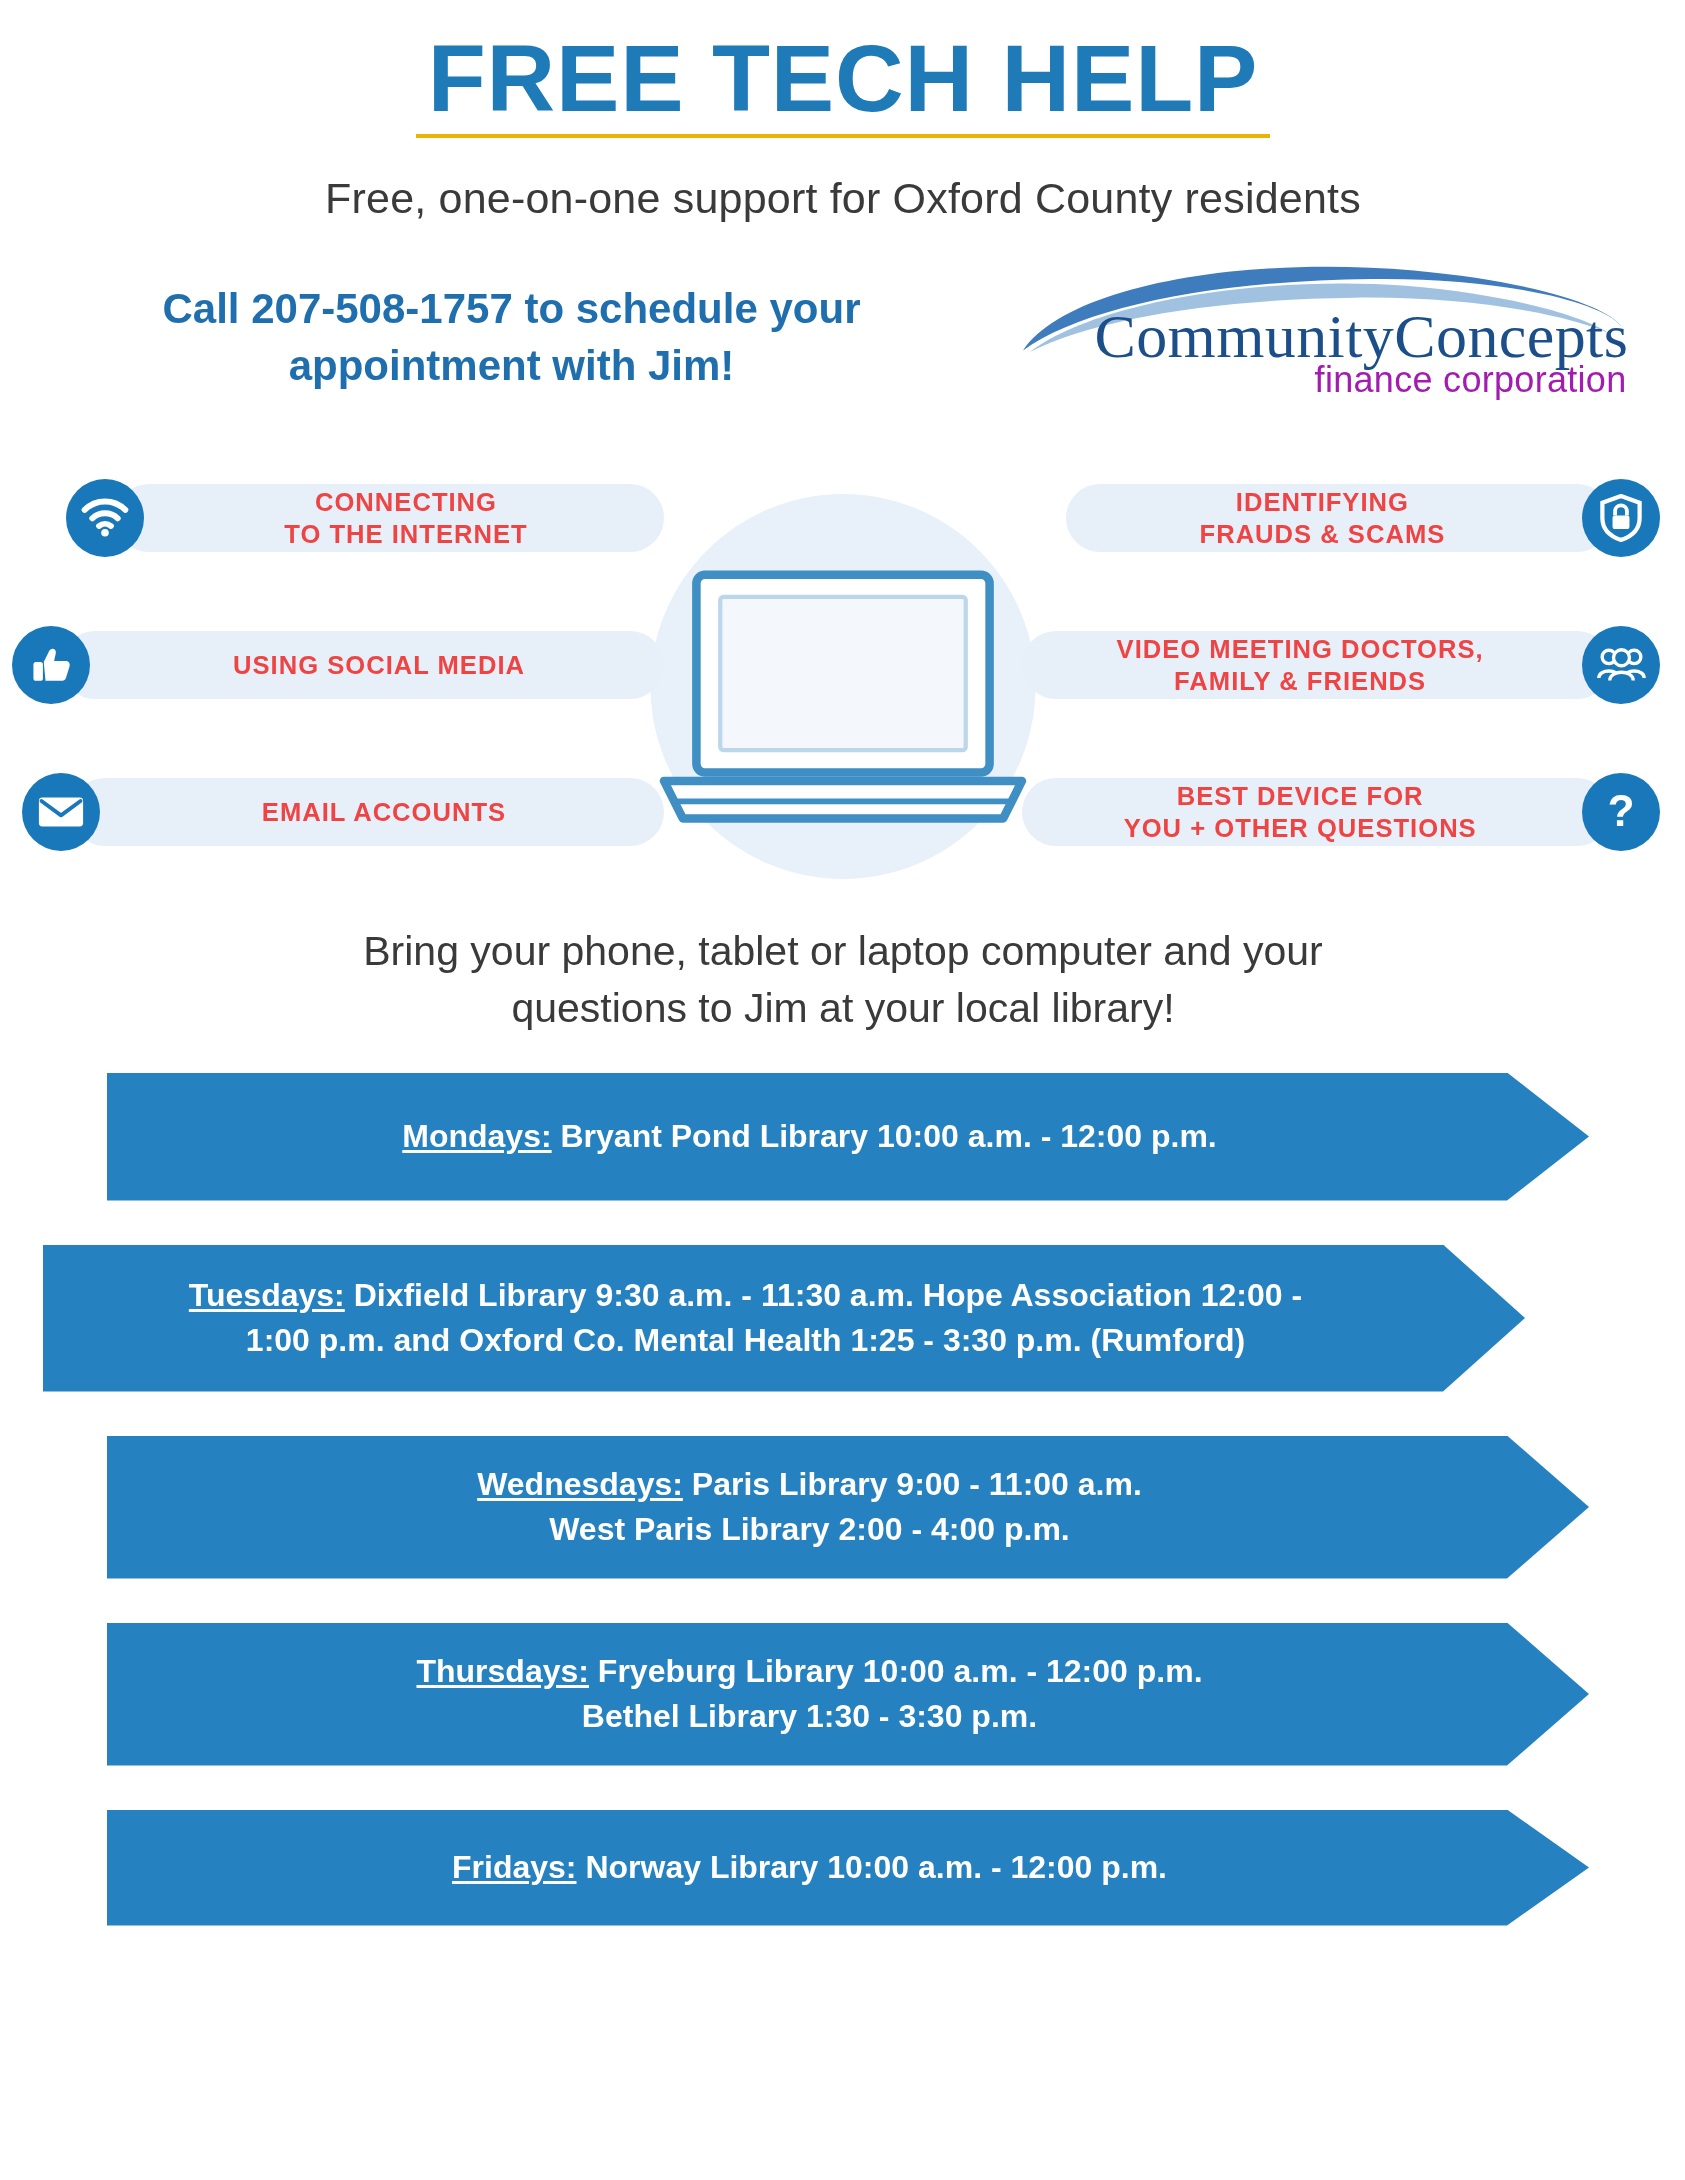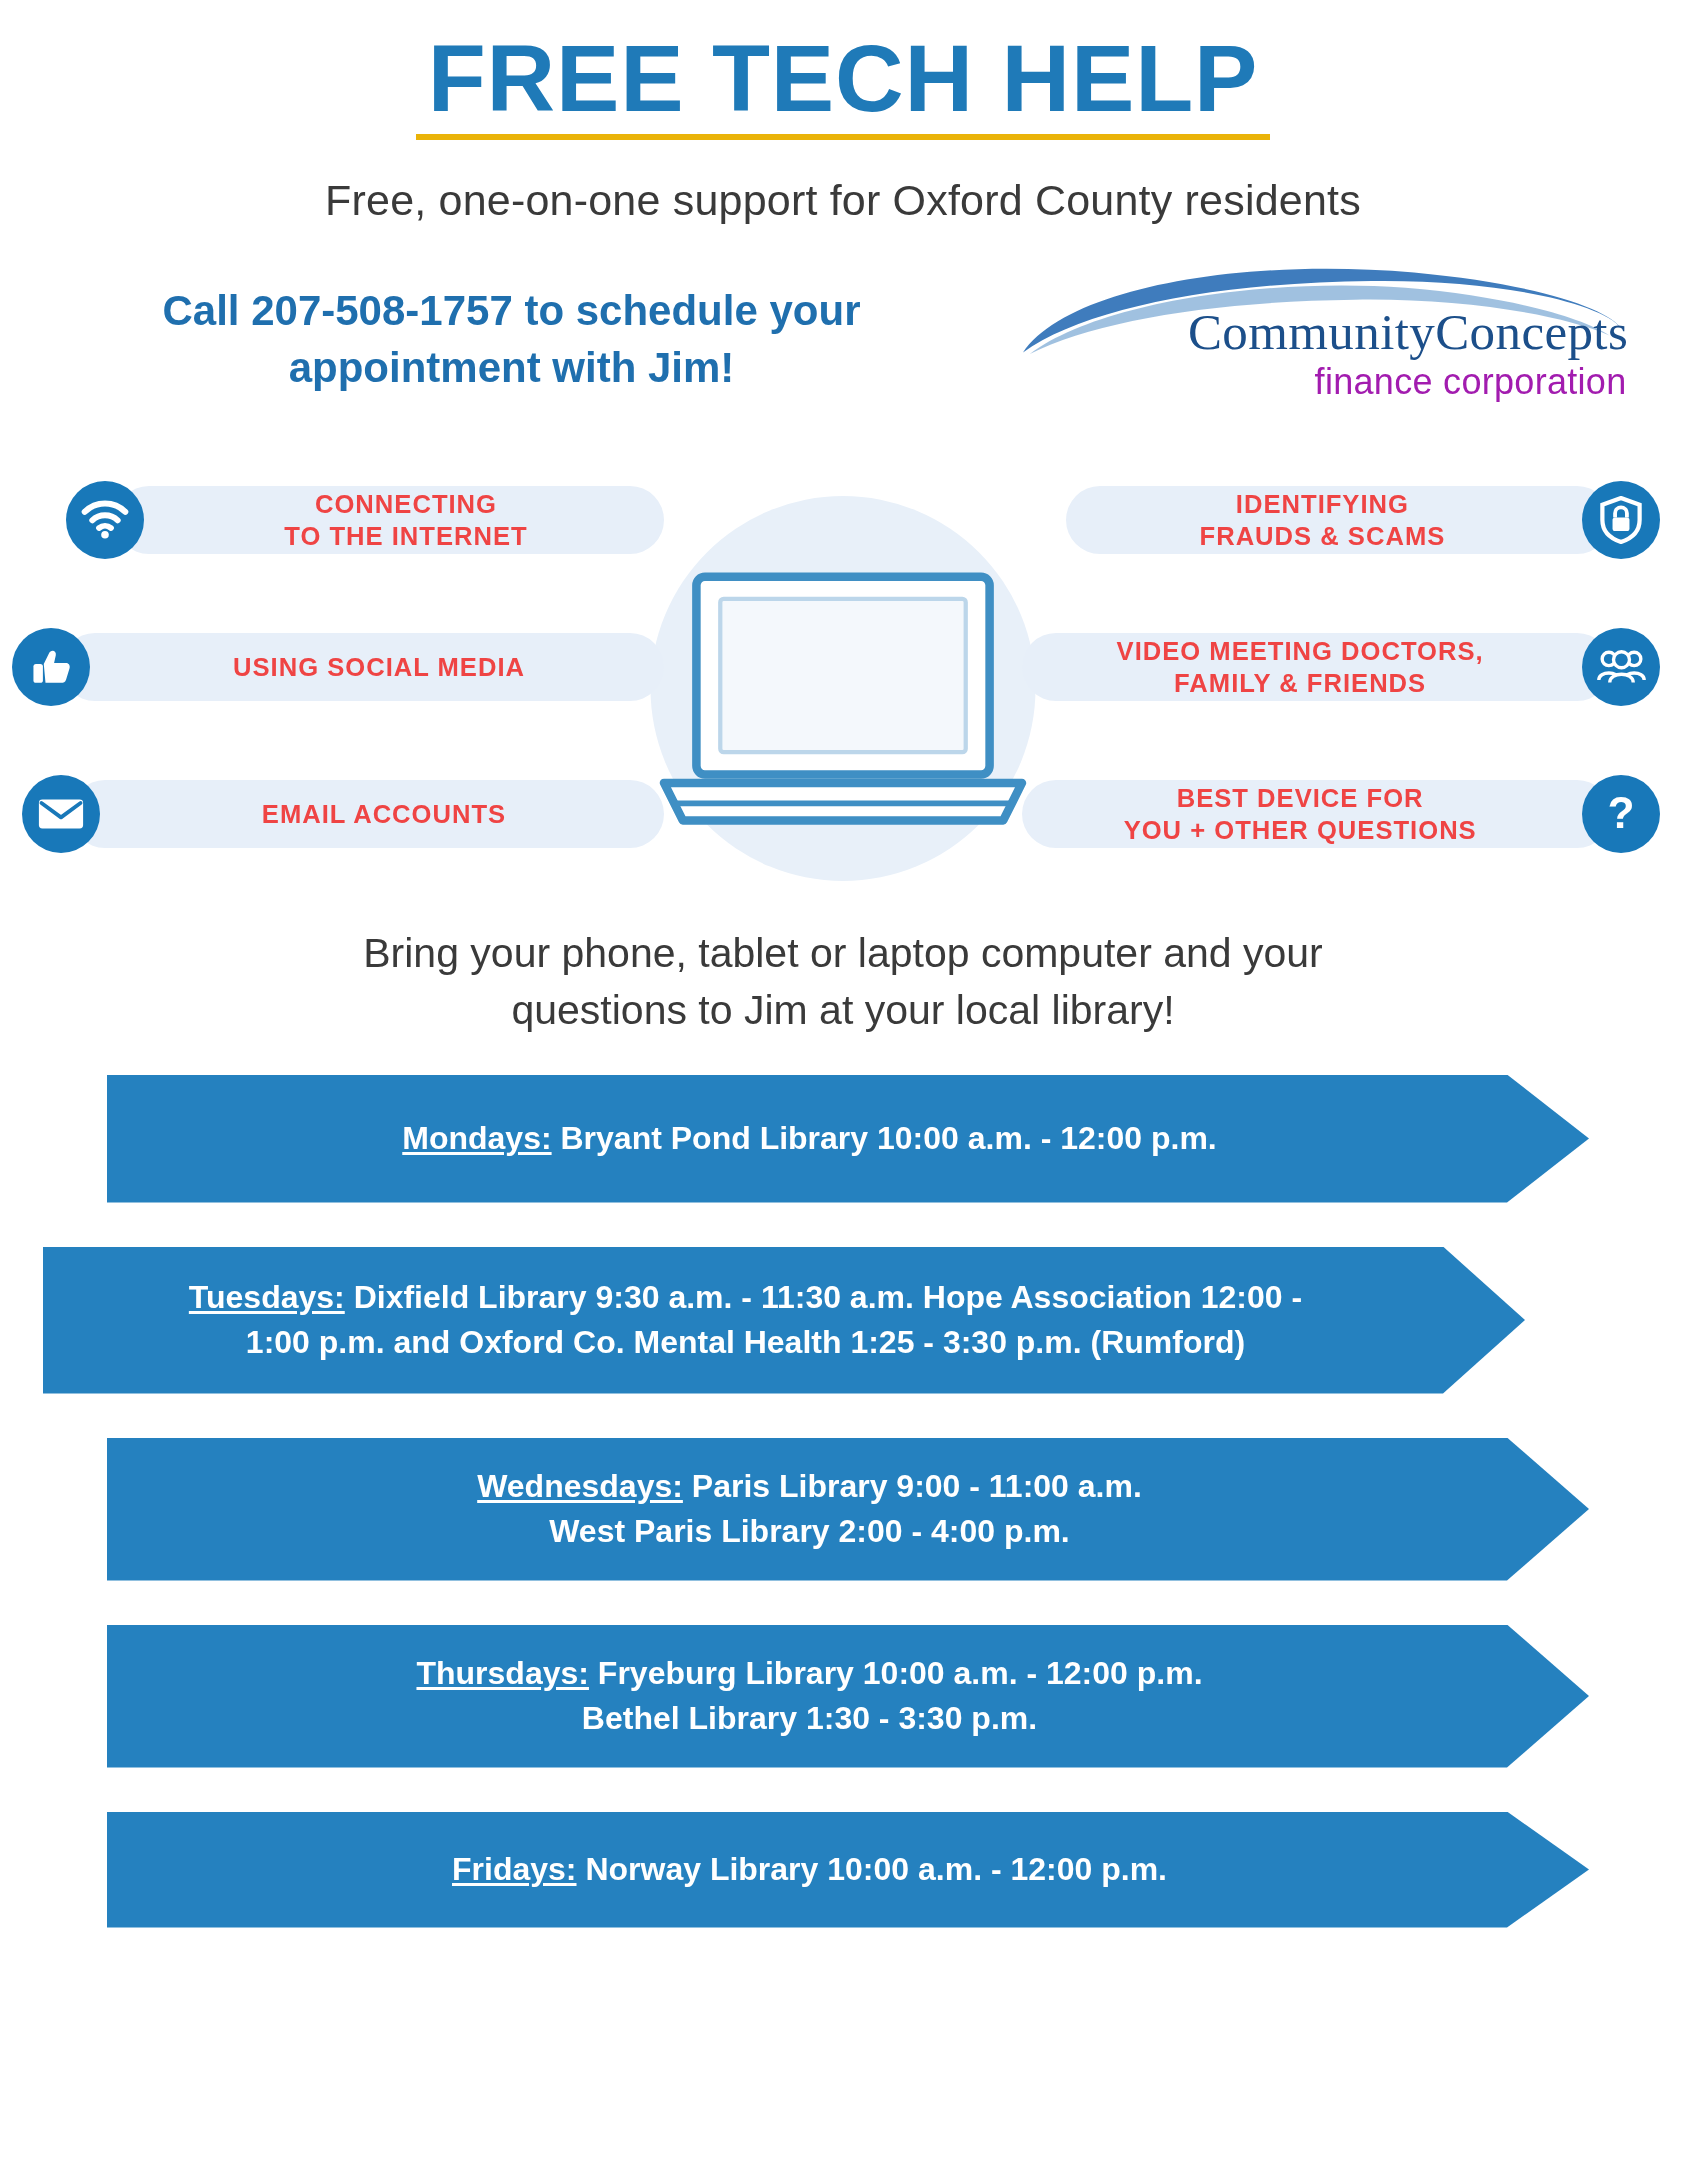--- a/index.html
+++ b/index.html
@@ -28,21 +28,21 @@
   .title-wrap {
     text-align: center;
     padding-top: 29px;
   }
   .main-title {
     display: inline-block;
     font-size: 95px;
     font-weight: bold;
     letter-spacing: 0.9px;
     color: #1f7ab8;
-    border-bottom: 6px solid #eab308;
+    border-bottom: 4px solid #eab308;
     padding: 0 12px 5.1px 12px;
     line-height: 1.05;
   }
   .subtitle {
     text-align: center;
     font-size: 43px;
     color: #3a3a3a;
     margin-top: 36px;
     letter-spacing: 0.2px;
   }
@@ -74,21 +74,21 @@
     left: 8.5px;
     top: 5.1px;
     width: 613px;
     height: 102px;
   }
   .logo-name {
     position: absolute;
     right: 6.8px;
     top: 44px;
     font-family: "Liberation Serif", serif;
-    font-size: 51px;
+    font-size: 62px;
     color: #1c4f8a;
     letter-spacing: 0.4px;
     white-space: nowrap;
   }
   .logo-sub {
     position: absolute;
     right: 8.5px;
     top: 102px;
     font-size: 36px;
     color: #a21caf;

